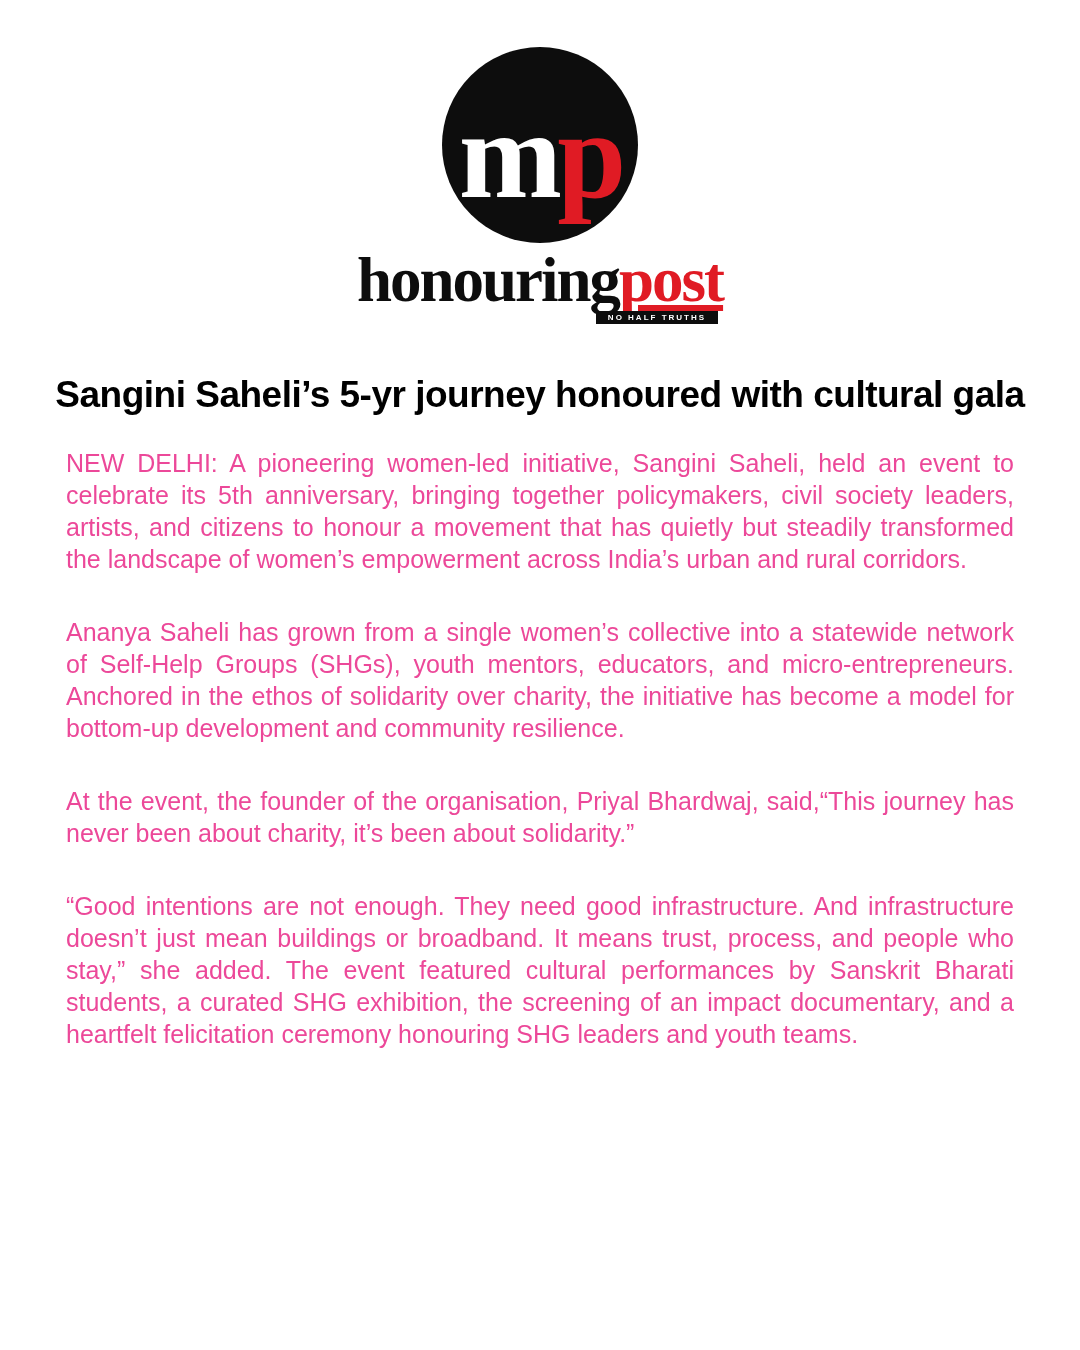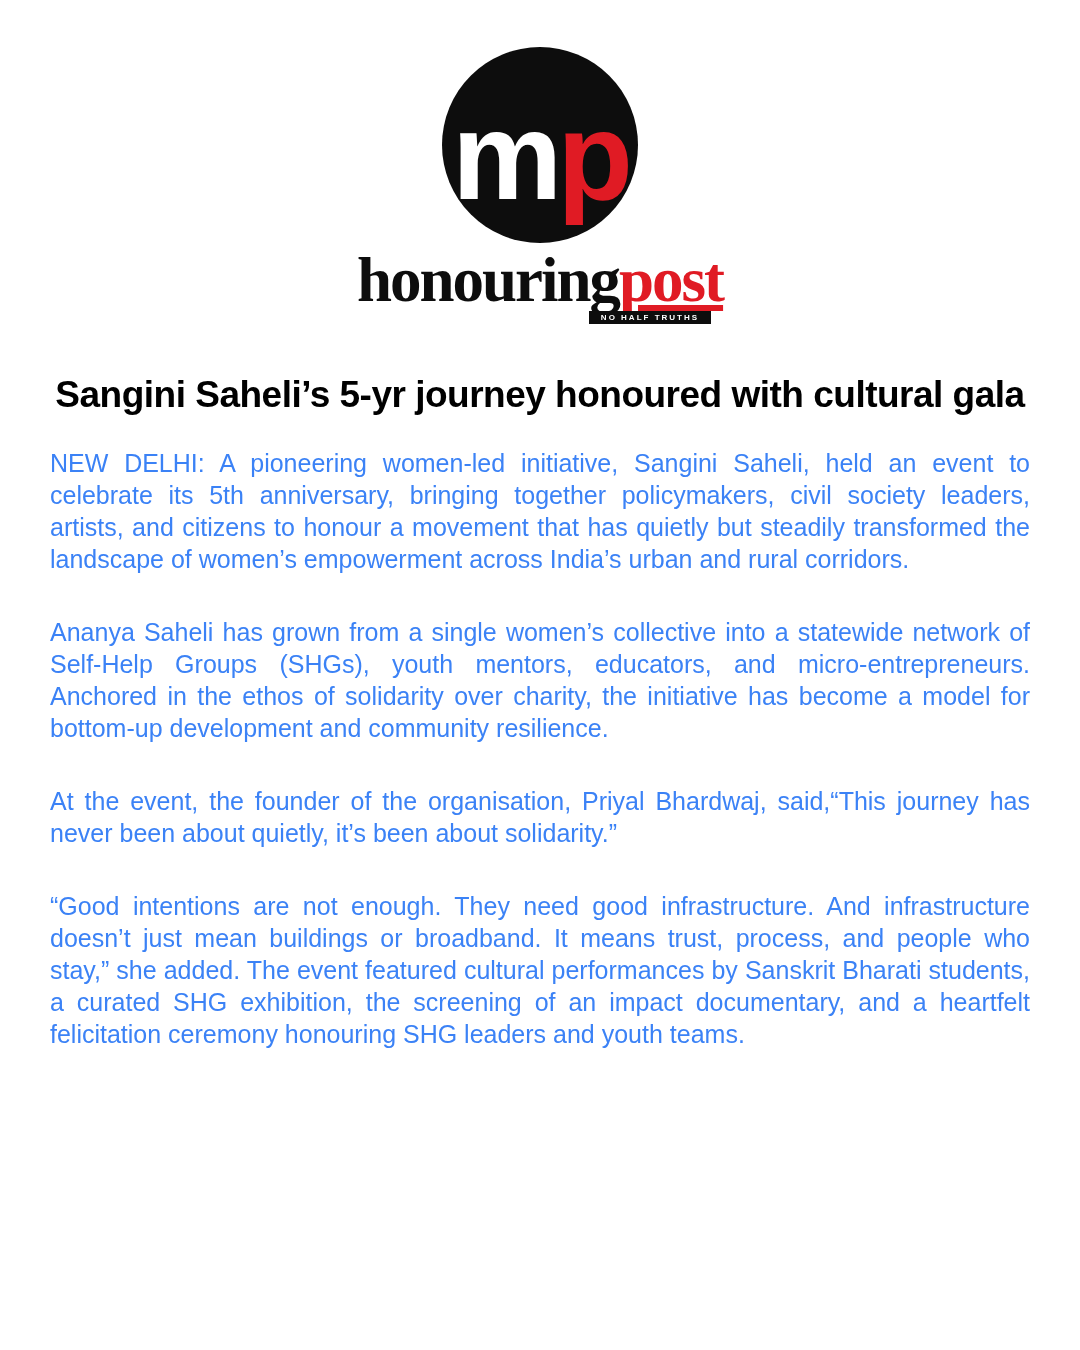--- a/index.html
+++ b/index.html
@@ -17,42 +17,42 @@
   .logo-wrap{
     display:flex;flex-direction:column;align-items:center;
     padding-top:47px;
   }
   .logo-circle{
     width:196px;height:196px;border-radius:50%;
     background:var(--ink);
     display:flex;align-items:center;justify-content:center;
   }
   .logo-mono{
-    font-family:Liberation Sans, sans-serif;
+    font-family:Liberation Serif, serif;
     font-weight:bold;
     font-size:124px;line-height:1;letter-spacing:-5px;
     transform:translateY(-5px);
     white-space:nowrap;
     margin-top:32px;
   }
   .logo-m{color:#ffffff;}
   .logo-p{color:var(--red);}
   .wordmark{
     position:relative;
     margin-top:6px;
     font-family:"Liberation Serif", serif;
     font-weight:bold;
     font-size:63px;line-height:1;letter-spacing:-2px;
     white-space:nowrap;
   }
   .wm-black{color:var(--ink);}
   .wm-red{color:var(--red);text-decoration:underline;}
   .tagline-bar{
     position:absolute;
-    right:12px;bottom:-12px;
+    right:5px;bottom:-12px;
     background:var(--ink);
     color:#ffffff;
     font-family:"Liberation Sans", sans-serif;
     font-weight:bold;
     font-size:8px;line-height:13px;
     letter-spacing:2px;
     padding:0 12px;
     white-space:nowrap;
   }
   .headline{
@@ -61,39 +61,39 @@
     font-family:"Liberation Sans", sans-serif;
     font-size:37px;
     font-weight:bold;
     letter-spacing:-0.5px;
     color:#000;
   }
   .article{
     padding:31px 50px 0;
   }
   .article p{
-    margin:0 0 41px;
+    margin:0 16px 41px;
     font-size:25px;
     line-height:32px;
     text-align:justify;
-    color:#3b82f6;
+    color:#ec4899;
   }
 </style>
 </head>
 <body>
 
 <header class="logo-wrap">
   <div class="logo-circle">
     <div class="logo-mono"><span class="logo-m">m</span><span class="logo-p">p</span></div>
   </div>
   <div class="wordmark"><span class="wm-black">honouring</span><span class="wm-red">post</span>
     <span class="tagline-bar">NO HALF TRUTHS</span>
   </div>
 </header>
 
 <h1 class="headline">Sangini Saheli’s 5-yr journey honoured with cultural gala</h1>
 
 <main class="article">
   <p>NEW DELHI: A pioneering women-led initiative, Sangini Saheli, held an event to celebrate its 5th anniversary, bringing together policymakers, civil society leaders, artists, and citizens to honour a movement that has quietly but steadily transformed the landscape of women’s empowerment across India’s urban and rural corridors.</p>
   <p>Ananya Saheli has grown from a single women’s collective into a statewide network of Self-Help Groups (SHGs), youth mentors, educators, and micro-entrepreneurs. Anchored in the ethos of solidarity over charity, the initiative has become a model for bottom-up development and community resilience.</p>
-  <p>At the event, the founder of the organisation, Priyal Bhardwaj, said,“This journey has never been about quietly, it’s been about solidarity.”</p>
+  <p>At the event, the founder of the organisation, Priyal Bhardwaj, said,“This journey has never been about charity, it’s been about solidarity.”</p>
   <p>“Good intentions are not enough. They need good infrastructure. And infrastructure doesn’t just mean buildings or broadband. It means trust, process, and people who stay,” she added. The event featured cultural performances by Sanskrit Bharati students, a curated SHG exhibition, the screening of an impact documentary, and a heartfelt felicitation ceremony honouring SHG leaders and youth teams.</p>
 </main>
 
 </body></html>

